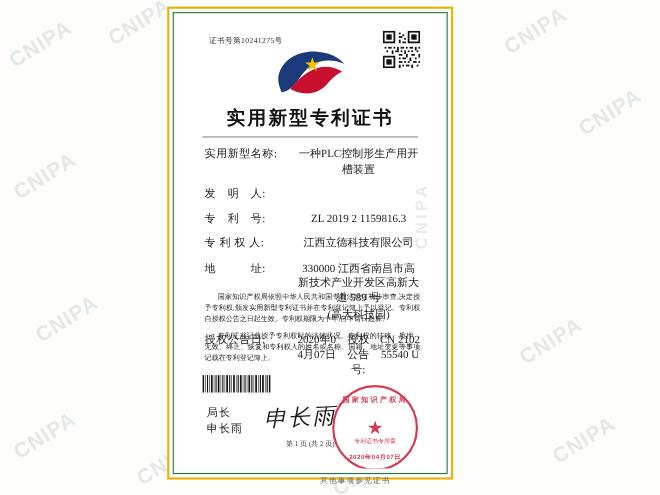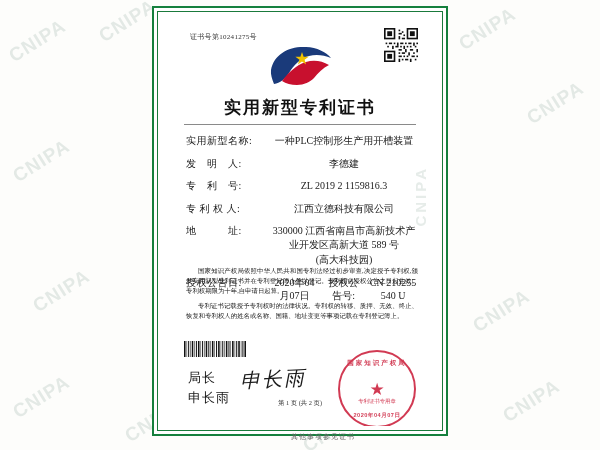--- a/index.html
+++ b/index.html
@@ -21,23 +21,23 @@
     font-family:"Liberation Sans", sans-serif;
     font-weight:bold;
     font-size:19px;
     letter-spacing:1px;
     transform:rotate(-32deg);
     user-select:none;
     opacity:.85;
   }
   .cert{
     position:absolute;
-    left:152px;top:6px;width:296px;height:430px;
+    left:152px;top:6px;width:260px;height:430px;
     background:#ffffff;
-    border:2px solid #15803d;
+    border:2px solid #eab308;
     box-sizing:border-box;
   }
   .cert:before{
     content:"";
     position:absolute;inset:3px;
     border:1px solid #1a7a3c;
     pointer-events:none;
   }
   .cert-inner{
     position:absolute;inset:8px;
@@ -95,21 +95,21 @@
     line-height:1.55;
     text-align:justify;
   }
   .body-text p{margin:0 0 5px 0;text-indent:12px;}
   .barcode{
     position:absolute;left:22px;top:325px;
     width:62px;height:16px;
   }
   .sig-block{
     position:absolute;left:26px;top:352px;
-    font-size:13px;
+    font-size:10px;
     color:#1a1a1a;
     line-height:1.5;
     letter-spacing:1px;
   }
   .handwrite{
     position:absolute;left:78px;top:350px;
     font-family:"Liberation Serif", serif;
     font-size:20px;
     color:#1b1b1b;
     font-style:italic;
@@ -254,21 +254,20 @@
 
       <div class="cnipa-wm">CNIPA</div>
 
       <div class="fields">
         <div class="row">
           <div class="lbl">实用新型名称:</div>
           <div class="val">一种PLC控制形生产用开槽装置</div>
         </div>
         <div class="row">
           <div class="lbl">发　明　人:</div>
-          <div class="val">李德建</div>
         </div>
         <div class="row">
           <div class="lbl">专　利　号:</div>
           <div class="val">ZL 2019 2 1159816.3</div>
         </div>
         <div class="row">
           <div class="lbl">专 利 权 人:</div>
           <div class="val">江西立德科技有限公司</div>
         </div>
         <div class="row">

